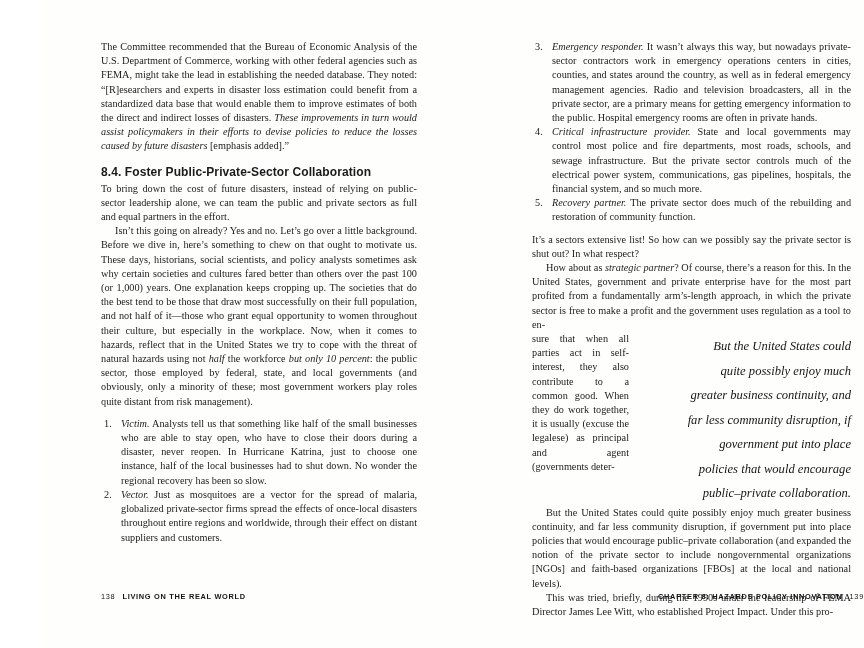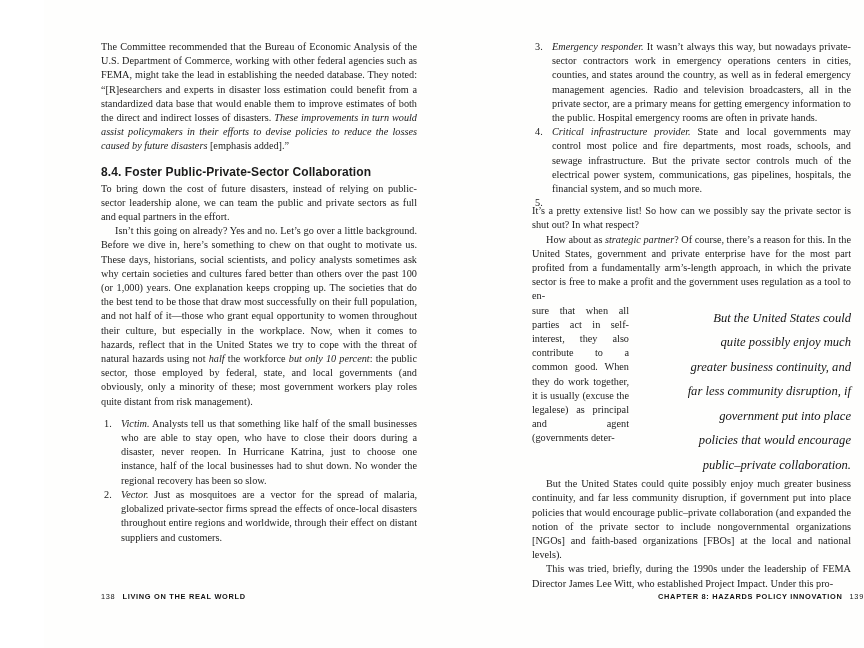--- a/index.html
+++ b/index.html
@@ -88,27 +88,27 @@
 
   <div class="page page-right body-text">
     <div class="num-list" style="margin-top:0">
       <p class="num-item">
         <span class="num">3.</span><span><i>Emergency responder.</i><span> It wasn’t always this way, but nowadays private-sector contractors work in emergency operations centers in cities, counties, and states around the country, as well as in federal emergency management agencies. Radio and television broadcasters, all in the private sector, are a primary means for getting emergency information to the public. Hospital emergency rooms are often in private hands.</span></span>
       </p>
       <p class="num-item">
         <span class="num">4.</span><span><i>Critical infrastructure provider.</i><span> State and local governments may control most police and fire departments, most roads, schools, and sewage infrastructure. But the private sector controls much of the electrical power system, communications, gas pipelines, hospitals, the financial system, and so much more.</span></span>
       </p>
       <p class="num-item">
-        <span class="num">5.</span>
+        <span class="num">5.</span><span><i>Recovery partner.</i><span> The private sector does much of the rebuilding and restoration of community function.</span></span>
       </p>
     </div>
 
     <div class="gap-sm"></div>
 
-    <p><span>It’s a pretty extensive list! So how can we possibly say the private sector is shut out? In what respect?</span></p>
+    <p><span>It’s a sectors extensive list! So how can we possibly say the private sector is shut out? In what respect?</span></p>
     <p class="indent"><span>How about as </span><i>strategic partner</i><span>? Of course, there’s a reason for this. In the United States, government and private enterprise have for the most part profited from a fundamentally arm’s-length approach, in which the private sector is free to make a profit and the government uses regulation as a tool to en-</span></p>
 
     <div class="wrap-row">
       <p class="wrap-left"><span>sure that when all parties act in self-interest, they also contribute to a common good. When they do work together, it is usually (excuse the legalese) as principal and agent (governments deter-</span></p>
       <div class="pull-quote">But the United States could quite possibly enjoy much greater business continuity, and far less community disruption, if government put into place policies that would encourage public–private collaboration.</div>
     </div>
 
     <p class="indent"><span>But the United States could quite possibly enjoy much greater business continuity, and far less community disruption, if government put into place policies that would encourage public–private collaboration (and expanded the notion of the private sector to include nongovernmental organizations [NGOs] and faith-based organizations [FBOs] at the local and national levels).</span></p>
     <p class="indent"><span>This was tried, briefly, during the 1990s under the leadership of FEMA Director James Lee Witt, who established Project Impact. Under this pro-</span></p>
   </div>

